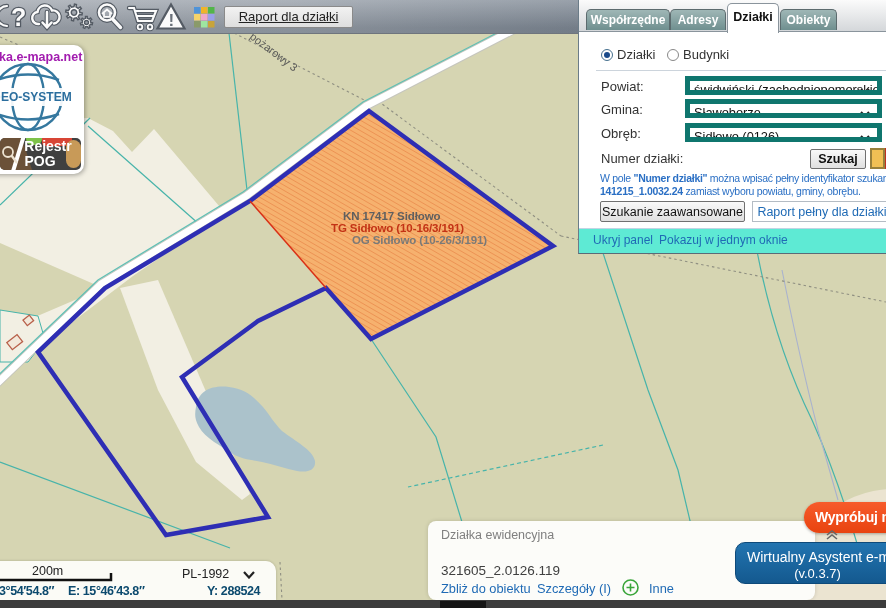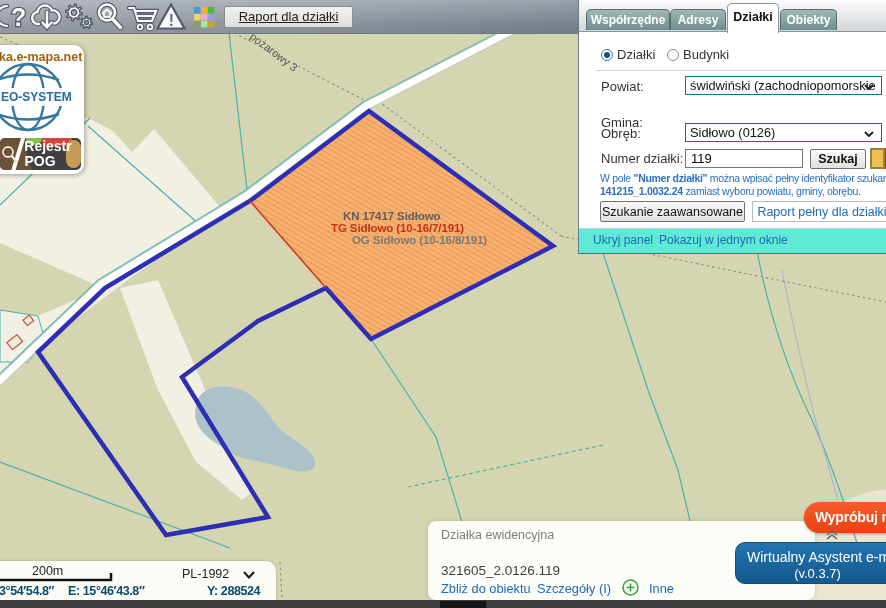--- a/index.html
+++ b/index.html
@@ -7,42 +7,42 @@
 .abs{position:absolute;}
 
 #toolbar{left:0;top:0;width:578px;height:33px;
   background:linear-gradient(to bottom,rgba(255,255,255,.22),rgba(0,0,0,.08) 85%),linear-gradient(to right,#a0a6ae 0%,#959da7 50%,#7d8793 100%);
   border-bottom:1px solid #6f757d;}
 #rapbtn{left:224px;top:6px;width:127px;height:20px;background:linear-gradient(#f2f2f2,#dedede);
   border:1px solid #8a8a8a;border-radius:2px;color:#222;font-size:13px;line-height:19px;text-align:center;text-decoration:underline;}
 
 #logo{left:-14px;top:45px;width:98px;height:129px;background:#fff;border-radius:10px;
   box-shadow:1px 1px 5px rgba(0,0,0,.35);}
-#logotxt{left:13px;top:5px;font-size:12.5px;font-weight:bold;color:#a16207;white-space:nowrap;}
+#logotxt{left:13px;top:5px;font-size:12.5px;font-weight:bold;color:#a21caf;white-space:nowrap;}
 #pog{left:14px;top:93px;width:81px;height:32px;border-radius:5px;overflow:hidden;background:#404040;}
 #pog .green{left:26px;top:0;width:16px;height:7px;background:#7ec24a;border-radius:0 0 6px 6px;}
 #pog .red{left:42px;top:0;width:30px;height:8px;background:#d84535;border-radius:0 0 4px 4px;}
 #pog .tan{left:66px;top:2px;width:15px;height:28px;background:#c89a58;border-radius:8px;}
 #pog .brown{left:0;top:0;width:32px;height:32px;background:#6b5138;clip-path:polygon(0 0,22px 0,32px 100%,0 100%);}
 #pog .slash{left:16px;top:-4px;width:4px;height:42px;background:#fff;transform:rotate(17deg);}
 #pog .t1{left:17px;top:0px;width:62px;color:#fff;font-weight:bold;font-size:14px;text-align:center;}
 #pog .t2{left:14px;top:15px;width:52px;color:#fff;font-weight:bold;font-size:14px;text-align:center;}
 
 #panel{left:578px;top:0;width:308px;height:253px;background:#fff;
   border-left:1px solid #6b7c88;border-bottom:1px solid #5b6b77;}
 #tabstrip{left:0;top:0;width:308px;height:31px;background:linear-gradient(#fbfbfb,#d4d7da);
   border-bottom:1px solid #8a949c;}
 .tab{top:9px;height:20px;background:linear-gradient(#9fb7b6,#6f8f8f);border:1px solid #5c6b6e;
   border-bottom:none;border-radius:5px 5px 0 0;color:#fff;font-weight:bold;font-size:12px;
   text-align:center;line-height:20px;z-index:1;}
 .tabactive{top:3px;height:29px;background:#fff;border:1px solid #8a949c;border-bottom:none;
   border-radius:5px 5px 0 0;color:#111;font-weight:bold;font-size:12.5px;text-align:center;
   line-height:26px;z-index:3;}
 .lbl{font-size:13px;color:#333;white-space:nowrap;}
-.sel{left:106px;width:197px;height:19px;border:1px solid #0f766e;background:#fff;
+.sel{left:106px;width:197px;height:19px;border:5px solid #0f766e;background:#fff;
   font-size:12.8px;color:#111;line-height:18px;padding:0 18px 0 4px;box-sizing:border-box;white-space:nowrap;overflow:hidden;}
 .selarr{position:absolute;right:7px;top:7px;width:10px;height:6px;}
 .btn{border:1px solid #707070;background:linear-gradient(#f9f9f9,#e0e0e0);border-radius:2px;
   font-size:12.5px;color:#111;text-align:center;white-space:nowrap;overflow:hidden;box-sizing:border-box;}
 .bluetext{color:#1f6ab5;}
 #hint1,#hint2{letter-spacing:-0.3px;font-size:10.5px;color:#2a6fc4;white-space:nowrap;}
 #linkstrip{left:0;top:228px;width:308px;height:24px;background:#5eead4;border-top:1px solid #c2d4e4;}
 #linkstrip span{font-size:12px;color:#1f6ab5;}
 
 .maplab{font-weight:bold;white-space:nowrap;}
@@ -116,22 +116,22 @@
       </g>
 
 <polygon points="250,201 369,111 553,246 371,339 326,288" fill="url(#hatch)"></polygon>
 
 <polygon points="250,201 369,111 553,246 371,339 326,288 258,321 182,377 268,517 166,535 38,352 105,288" fill="none" stroke="#2e2eb4" stroke-width="4.5" stroke-linejoin="miter"></polygon>
 
 <line x1="250" y1="201" x2="326" y2="288" stroke="#d93016" stroke-width="1.5"></line>
 </svg>
 
 <div class="abs maplab" style="left:343px;top:210px;font-size:11.5px;letter-spacing:-0.1px;color:#5f5f5f;">KN 17417 Sidłowo</div>
-<div class="abs maplab" style="left:331px;top:222px;font-size:11.5px;letter-spacing:-0.1px;color:#c33316;">TG Sidłowo (10-16/7/191)</div>
-<div class="abs maplab" style="left:352px;top:234px;font-size:11.5px;letter-spacing:-0.1px;color:#7a7a78;">OG Sidłowo (10-16/8/191)</div>
+<div class="abs maplab" style="left:331px;top:222px;font-size:11.5px;letter-spacing:-0.1px;color:#c33316;">TG Sidłowo (10-16/3/191)</div>
+<div class="abs maplab" style="left:352px;top:234px;font-size:11.5px;letter-spacing:-0.1px;color:#7a7a78;">OG Sidłowo (10-26/3/191)</div>
 <div class="abs" style="left:255px;top:30px;font-size:11px;color:#5a5a58;transform:rotate(37deg);transform-origin:0 0;white-space:nowrap;">pożarowy 3</div>
 
 <div class="abs" id="toolbar"></div>
 <svg class="abs" style="left:0;top:0" width="360" height="33" viewBox="0 0 360 33">
 
 <g stroke="#545b64" fill="none" stroke-linecap="round">
 <path d="M7,6 A10,10 0 0 0 7,26" stroke-width="4.4"></path>
 <path d="M39,24 a6,6 0 0 1 -1.5,-12 a7.5,7.5 0 0 1 14.5,-1.5 a5.5,5.5 0 0 1 2,13" stroke-width="4.6"></path>
 <path d="M47,12 L47,27 M42.5,22.5 L47,27.5 L51.5,22.5" stroke-width="4.7"></path>
 <circle cx="107" cy="12.5" r="8" stroke-width="4.8"></circle>
@@ -211,28 +211,31 @@
 <div class="abs lbl" style="left:38px;top:47px;">Działki</div>
 <div class="abs" style="left:88px;top:49px;width:12px;height:12px;border:1.5px solid #888;border-radius:50%;box-sizing:border-box;"></div>
 <div class="abs lbl" style="left:104px;top:47px;">Budynki</div>
 <div class="abs" style="left:17px;top:70px;width:291px;border-top:1px solid #ccd4dc;"></div>
 
 <div class="abs lbl" style="left:22px;top:79px;">Powiat:</div>
 <div class="abs sel" style="top:76px;">świdwiński (zachodniopomorskie
   <svg class="selarr" viewBox="0 0 10 6">
           <polyline points="1,1 5,5 9,1" fill="none" stroke="#222" stroke-width="2"></polyline>
         </svg></div>
-<div class="abs lbl" style="left:22px;top:102px;margin-top:13px;">Gmina:</div>
+<div class="abs lbl" style="left:22px;top:102px;">Gmina:</div>
+<div class="abs sel" style="top:99px;">Sławoborze
+  <svg class="selarr" viewBox="0 0 10 6">
+          <polyline points="1,1 5,5 9,1" fill="none" stroke="#222" stroke-width="2"></polyline>
+        </svg></div>
 <div class="abs lbl" style="left:22px;top:126px;">Obręb:</div>
 <div class="abs sel" style="top:123px;">Sidłowo (0126)
   <svg class="selarr" viewBox="0 0 10 6">
           <polyline points="1,1 5,5 9,1" fill="none" stroke="#222" stroke-width="2"></polyline>
         </svg></div>
 <div class="abs lbl" style="left:22px;top:151px;">Numer działki:</div>
-<div class="abs" style="left:106px;top:149px;width:118px;height:19px;border:1px solid #767676;box-sizing:border-box;font-size:13px;line-height:17px;padding-left:5px;">119</div>
 <div class="abs btn" style="left:231px;top:149px;width:56px;height:20px;line-height:19px;font-weight:bold;">Szukaj</div>
 <div class="abs" style="left:291px;top:148px;width:15px;height:21px;background:#f0c054;border:2px solid #97803b;box-sizing:border-box;"></div>
 <div class="abs" style="left:306px;top:148px;width:2px;height:21px;background:#c03020;"></div>
 <div class="abs" id="hint1" style="left:21px;top:172px;width:286px;overflow:hidden;">W pole <b>"Numer działki"</b> można wpisać pełny identyfikator szukanej</div>
 <div class="abs" id="hint2" style="left:21px;top:185px;width:286px;overflow:hidden;"><b>141215_1.0032.24</b> zamiast wyboru powiatu, gminy, obrębu.</div>
 <div class="abs btn" style="left:21px;top:201px;width:145px;height:21px;line-height:20px;">Szukanie zaawansowane</div>
 <div class="abs" style="left:173px;top:201px;width:140px;height:21px;border:1px solid #b4bcc4;background:#fff;box-sizing:border-box;font-size:12.5px;color:#1f6ab5;text-align:center;line-height:20px;white-space:nowrap;overflow:hidden;">Raport pełny dla działki</div>
 <div class="abs" id="linkstrip">
 <span class="abs" style="left:14px;top:4px;">Ukryj panel</span>
 <span class="abs" style="left:80px;top:4px;">Pokazuj w jednym oknie</span>

